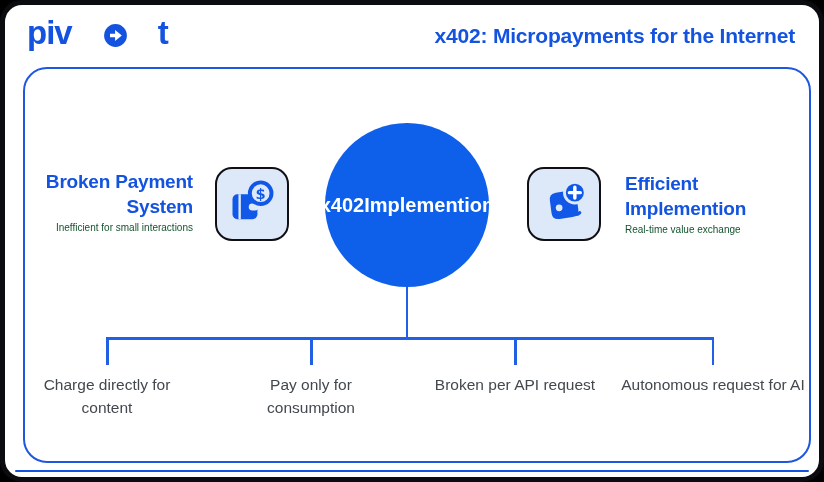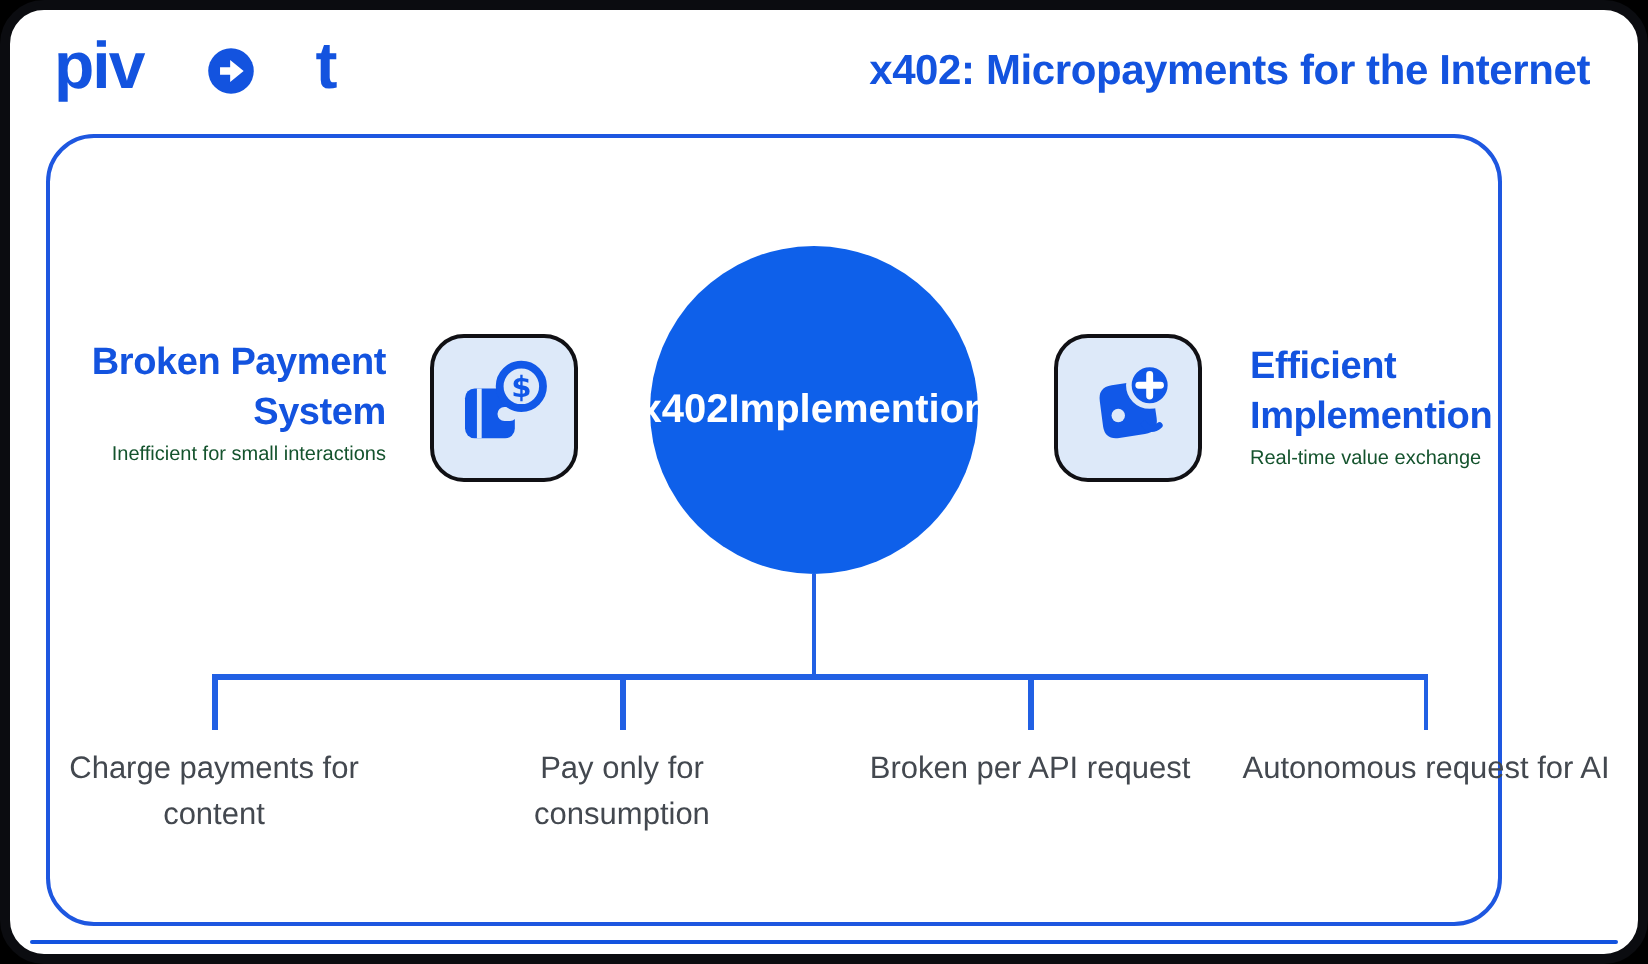--- a/index.html
+++ b/index.html
@@ -27,21 +27,21 @@
   .logo .o-icon { margin: 4px 1px 0 2px; display: block; }
   .title {
     position: absolute; right: 24px; top: 19px;
     color: #1353df; font-size: 21px; font-weight: 700;
     letter-spacing: -0.2px;
   }
 
   
   .panel {
     position: absolute; left: 18px; top: 62px;
-    width: 728px; height: 396px;
+    width: 788px; height: 396px;
     border: 2px solid #1e57e0;
     border-radius: 24px;
     background: #ffffff;
   }
 
   
   .node-heading {
     color: #1353df; font-size: 19px; font-weight: 700;
     line-height: 1.32; letter-spacing: -0.2px;
   }
@@ -163,20 +163,20 @@
       <div class="node-desc">Real-time value exchange</div>
     </div>
 
     <div class="stem"></div>
     <div class="h-line"></div>
     <div class="stub s1"></div>
     <div class="stub s2"></div>
     <div class="stub s3"></div>
     <div class="stub s4"></div>
 
-    <div class="branch b1">Charge payments for content</div>
+    <div class="branch b1">Charge directly for content</div>
     <div class="branch b2">Pay only for consumption</div>
     <div class="branch b3">Broken per API request</div>
     <div class="branch b4">Autonomous request for AI</div>
   </div>
 
   <div class="bottom-accent"></div>
 </div>
 
 </body></html>

